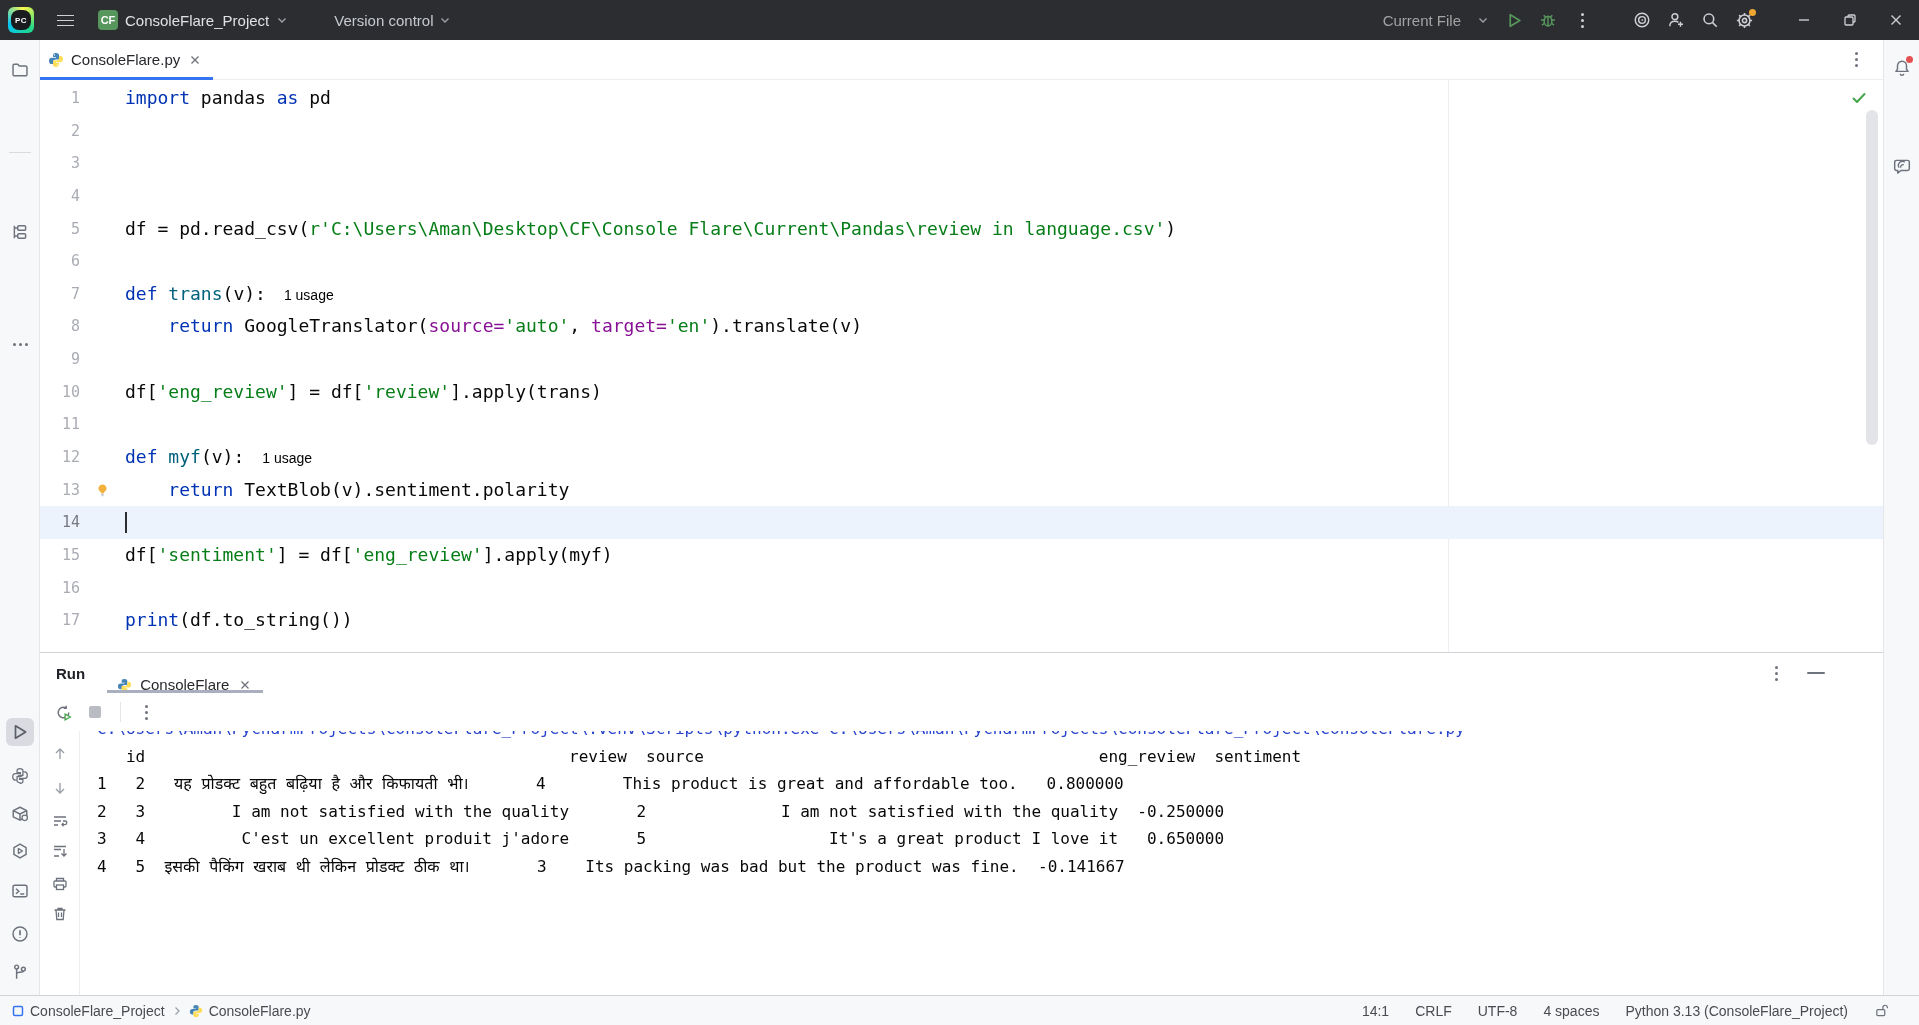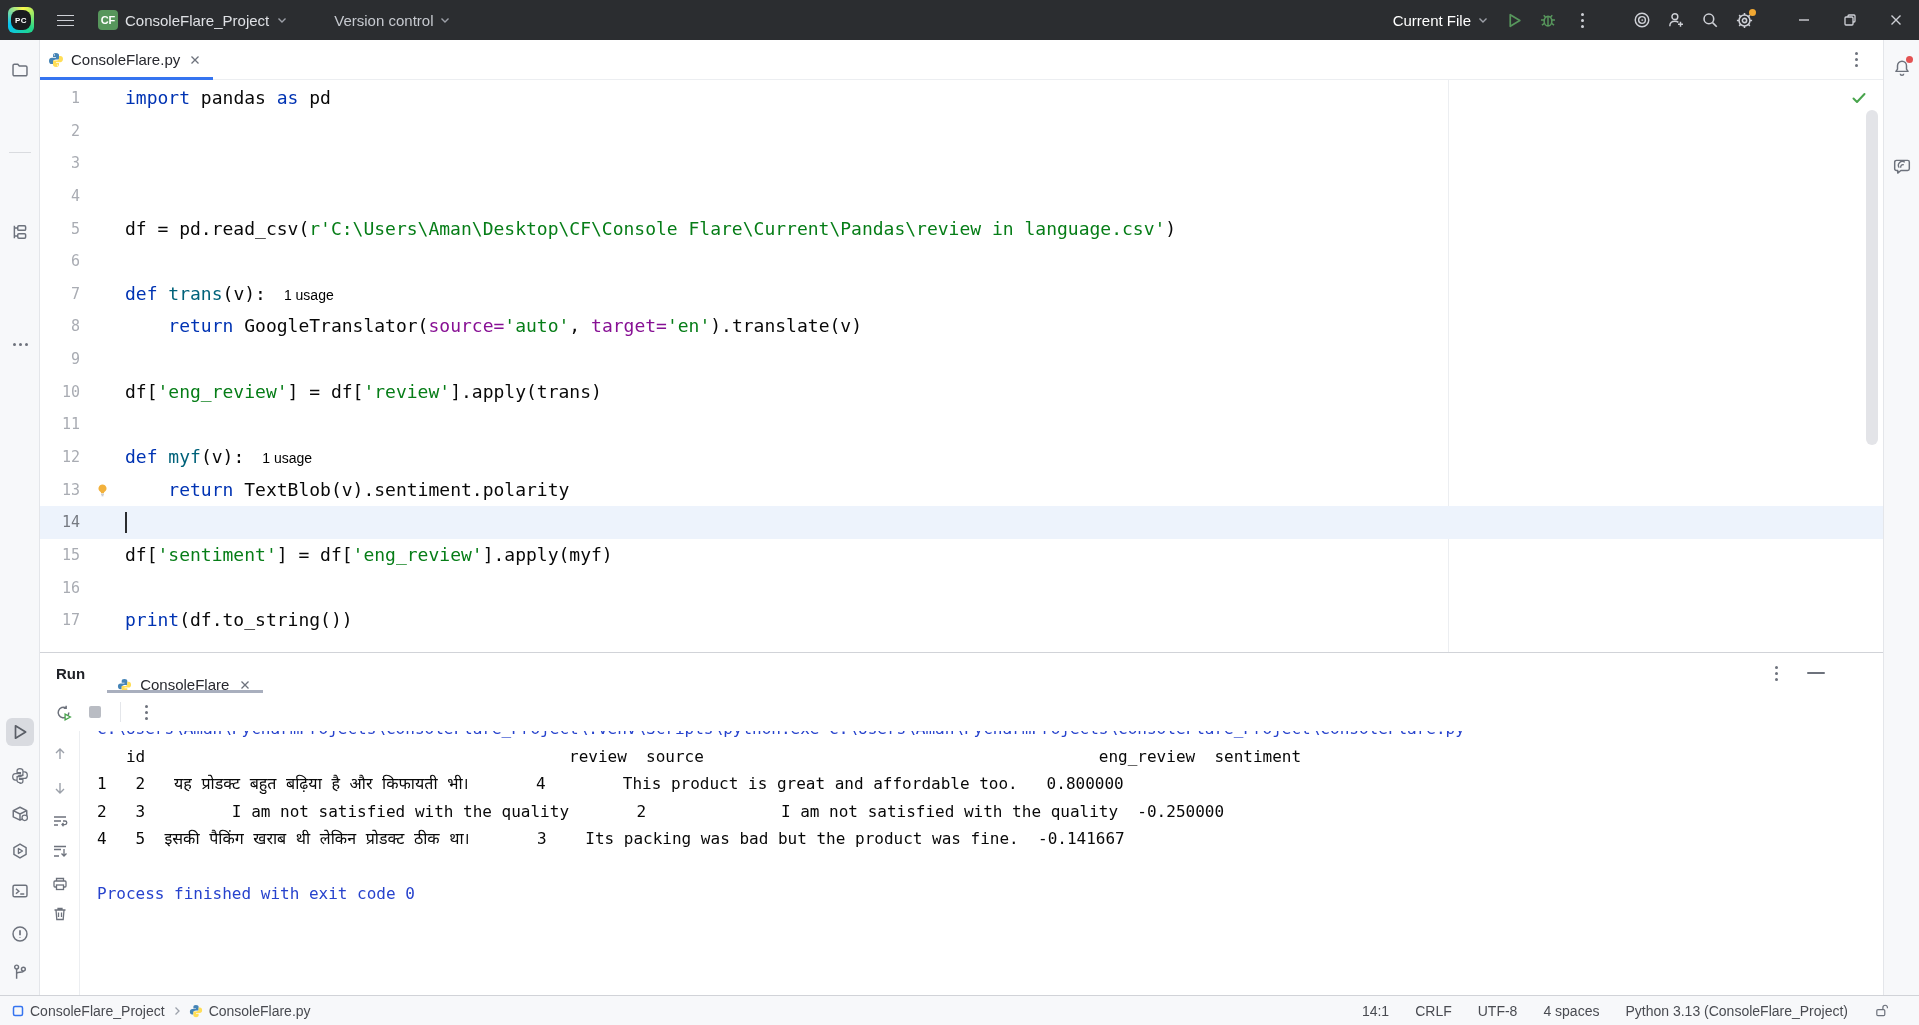--- a/index.html
+++ b/index.html
@@ -18,21 +18,21 @@
   .hamburger { width:34px; height:28px; border-radius:4px; display:grid; place-items:center; cursor:pointer; }
   .hamburger .bars { width:17px; height:11px; border-top:1.6px solid #ced0d6; border-bottom:1.6px solid #ced0d6; position:relative; }
   .hamburger .bars::after { content:""; position:absolute; left:0; right:0; top:4px; border-top:1.6px solid #ced0d6; }
   .proj-widget { display:flex; align-items:center; gap:7px; padding:4px 8px; border-radius:4px; cursor:pointer; }
   .cf-badge { width:20px; height:20px; border-radius:4px; background:#57965c; color:#fff; font-size:11px;
               font-weight:bold; display:grid; place-items:center; }
   .proj-name { color:#dfe1e5; font-size:15px; }
   .vcs-widget { display:flex; align-items:center; gap:6px; margin-left:22px; padding:4px 8px; border-radius:4px;
                 color:#c6c9cf; font-size:15px; cursor:pointer; }
   .tb-right { margin-left:auto; display:flex; align-items:center; }
-  .runcfg { display:flex; align-items:center; gap:6px; font-size:15px; color:#ffffff; padding:4px 8px; cursor:pointer; }
+  .runcfg { display:flex; align-items:center; gap:16px; font-size:15px; color:#a3a3a3; padding:4px 8px; cursor:pointer; }
   .tb-icon { width:34px; height:28px; display:grid; place-items:center; border-radius:4px; cursor:pointer; position:relative; }
   .dots-v { display:inline-flex; flex-direction:column; gap:3px; }
   .dots-v i { width:3px; height:3px; border-radius:50%; background:#ced0d6; }
   .gear-dot { position:absolute; top:3px; right:5px; width:7px; height:7px; border-radius:50%; background:#f0a732; }
   .win-btn { width:46px; height:40px; display:grid; place-items:center; cursor:pointer; }
 
   
   .workspace { flex:1 1 auto; display:flex; position:relative; height:955px; }
 
   .left-stripe { width:40px; flex:0 0 40px; background:#f7f8fa; border-right:1px solid #e4e6ea; position:relative; }
@@ -490,23 +490,23 @@
               <svg width="16" height="16" viewBox="0 0 16 16">
                 <path d="M2.5 4 H13.5 M6 4 V2.5 H10 V4 M4 4 L4.8 13.5 H11.2 L12 4 M6.5 6.5 V11 M9.5 6.5 V11" fill="none" stroke="#6d727c" stroke-width="1.3"></path>
               </svg>
             </div>
           </div>
           <div class="console-pre">
               <div class="con-line con-sys">C:\Users\Aman\PycharmProjects\ConsoleFlare_Project\.venv\Scripts\python.exe C:\Users\Aman\PycharmProjects\ConsoleFlare_Project\ConsoleFlare.py</div>
               <div class="con-line con-out">   id                                            review  source                                         eng_review  sentiment</div>
               <div class="con-line con-out">1   2   यह प्रोडक्ट बहुत बढ़िया है और किफायती भी।       4        This product is great and affordable too.   0.800000</div>
               <div class="con-line con-out">2   3         I am not satisfied with the quality       2              I am not satisfied with the quality  -0.250000</div>
+              <div class="con-line con-out">3   4          C'est un excellent produit j'adore       5                   It's a great product I love it   0.650000</div>
               <div class="con-line con-out">4   5  इसकी पैकिंग खराब थी लेकिन प्रोडक्ट ठीक था।       3    Its packing was bad but the product was fine.  -0.141667</div>
               <div class="con-line con-out">&nbsp;</div>
-              <div class="con-line con-sys">Process finished with exit code 0</div>
             </div>
         </div>
       </section>
     </div>
 
     <aside class="right-stripe">
       <div class="rstripe-btn" style="top:14px">
         <svg width="18" height="18" viewBox="0 0 16 16">
           <path d="M8 2 a4 4 0 0 1 4 4 v3 l1.4 2 H2.6 L4 9 V6 a4 4 0 0 1 4 -4 Z" fill="none" stroke="#6d727c" stroke-width="1.3" stroke-linejoin="round"></path>
           <path d="M6.5 13 a1.5 1.5 0 0 0 3 0" fill="none" stroke="#6d727c" stroke-width="1.3"></path>

